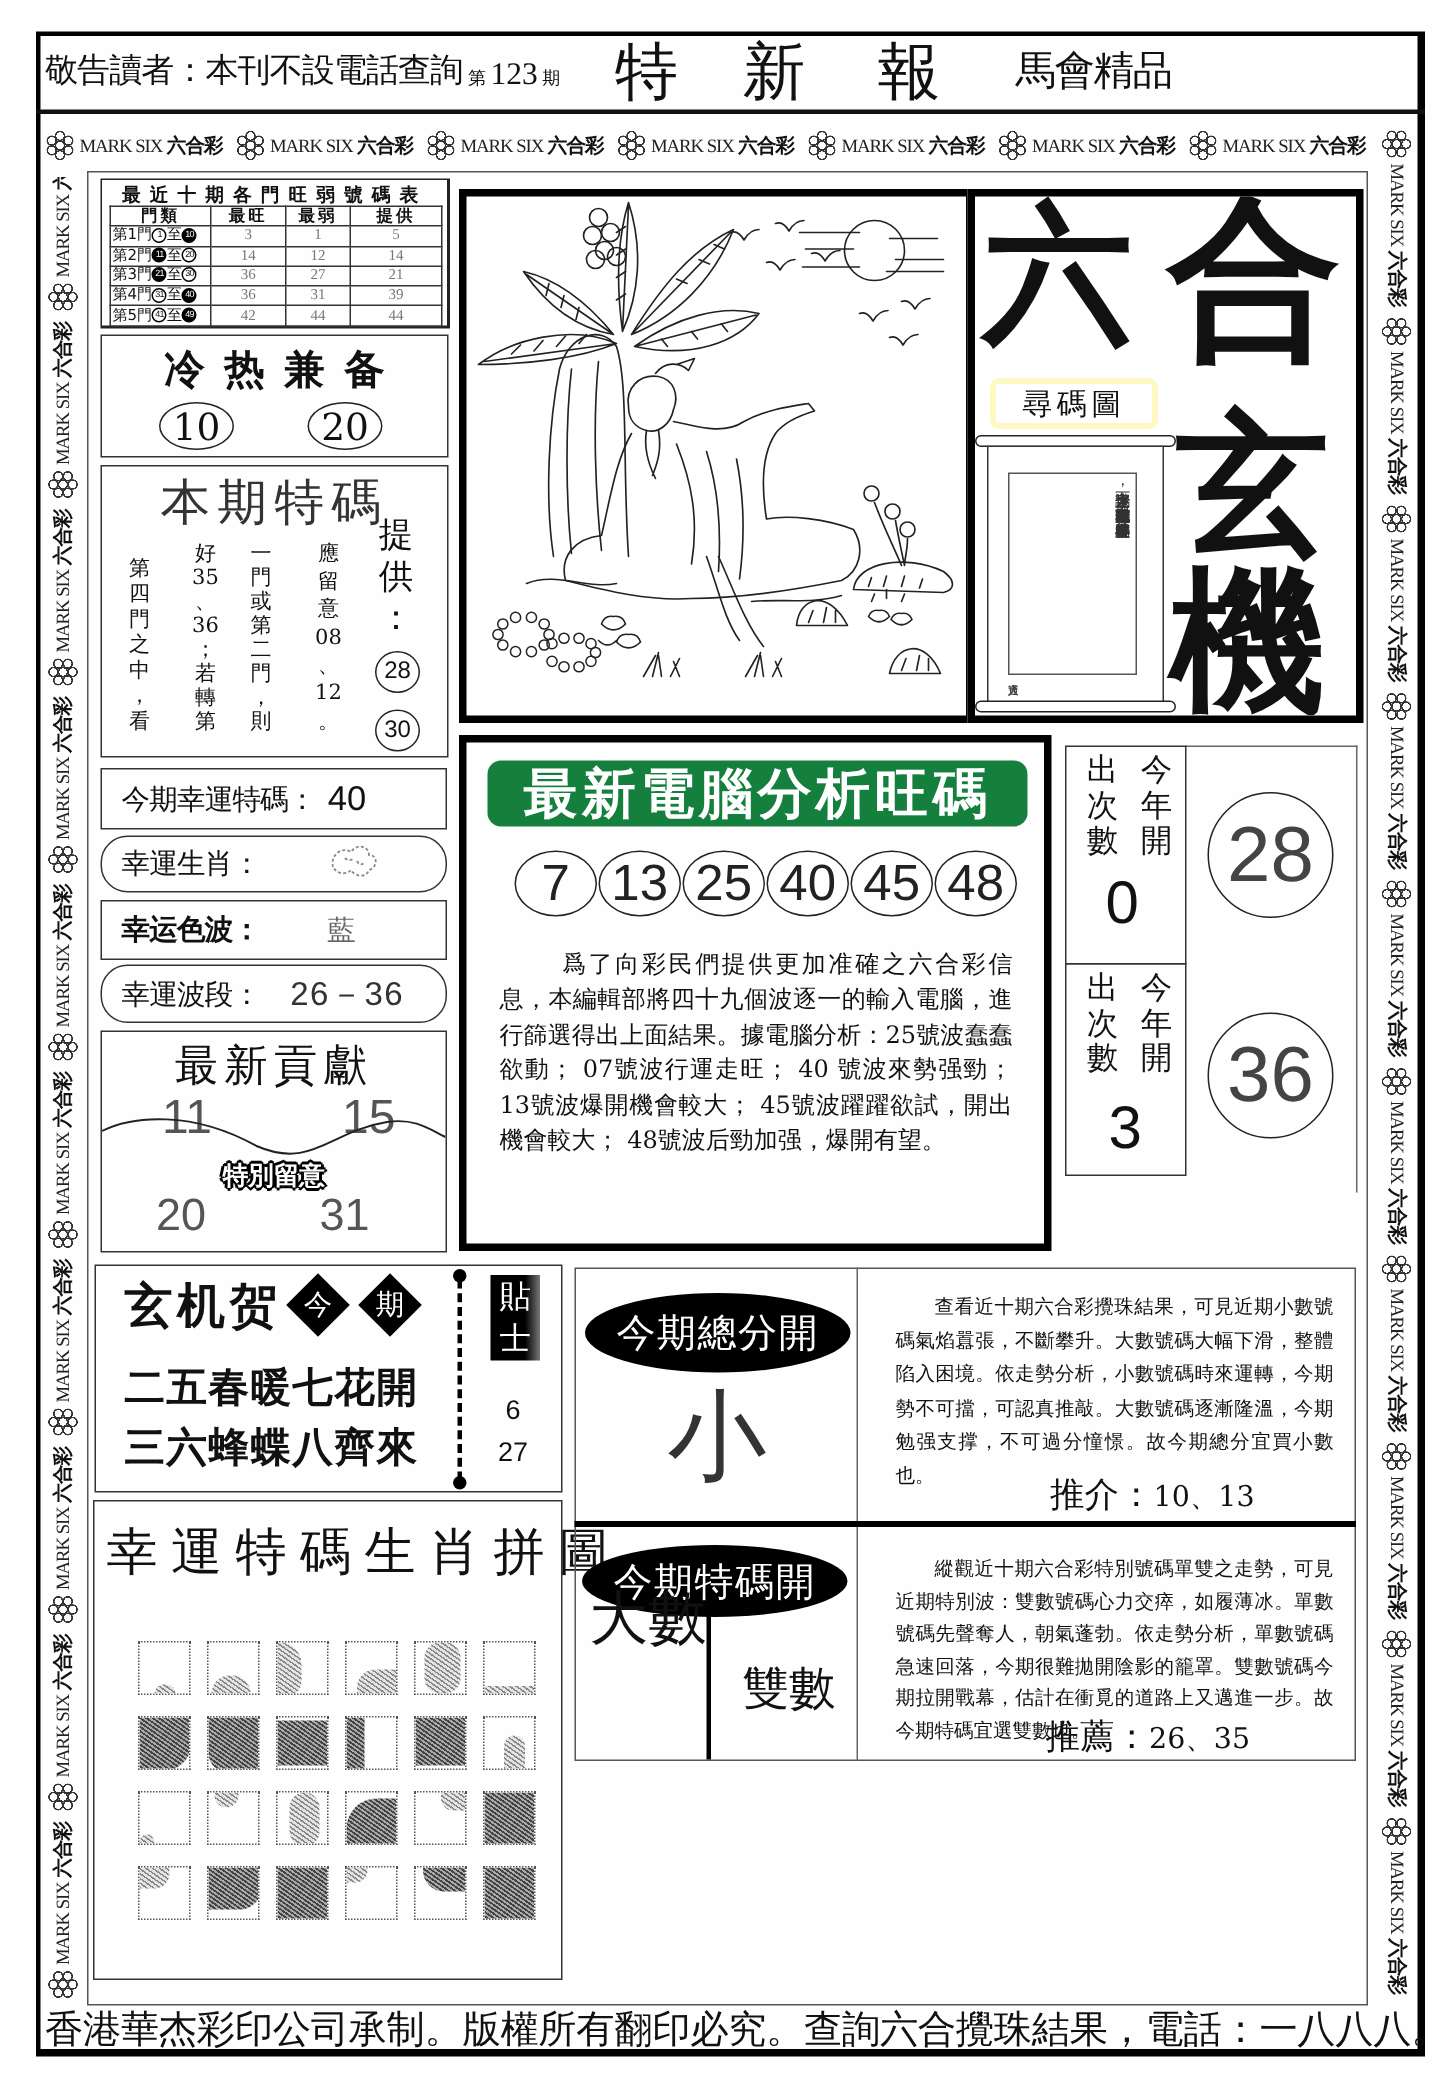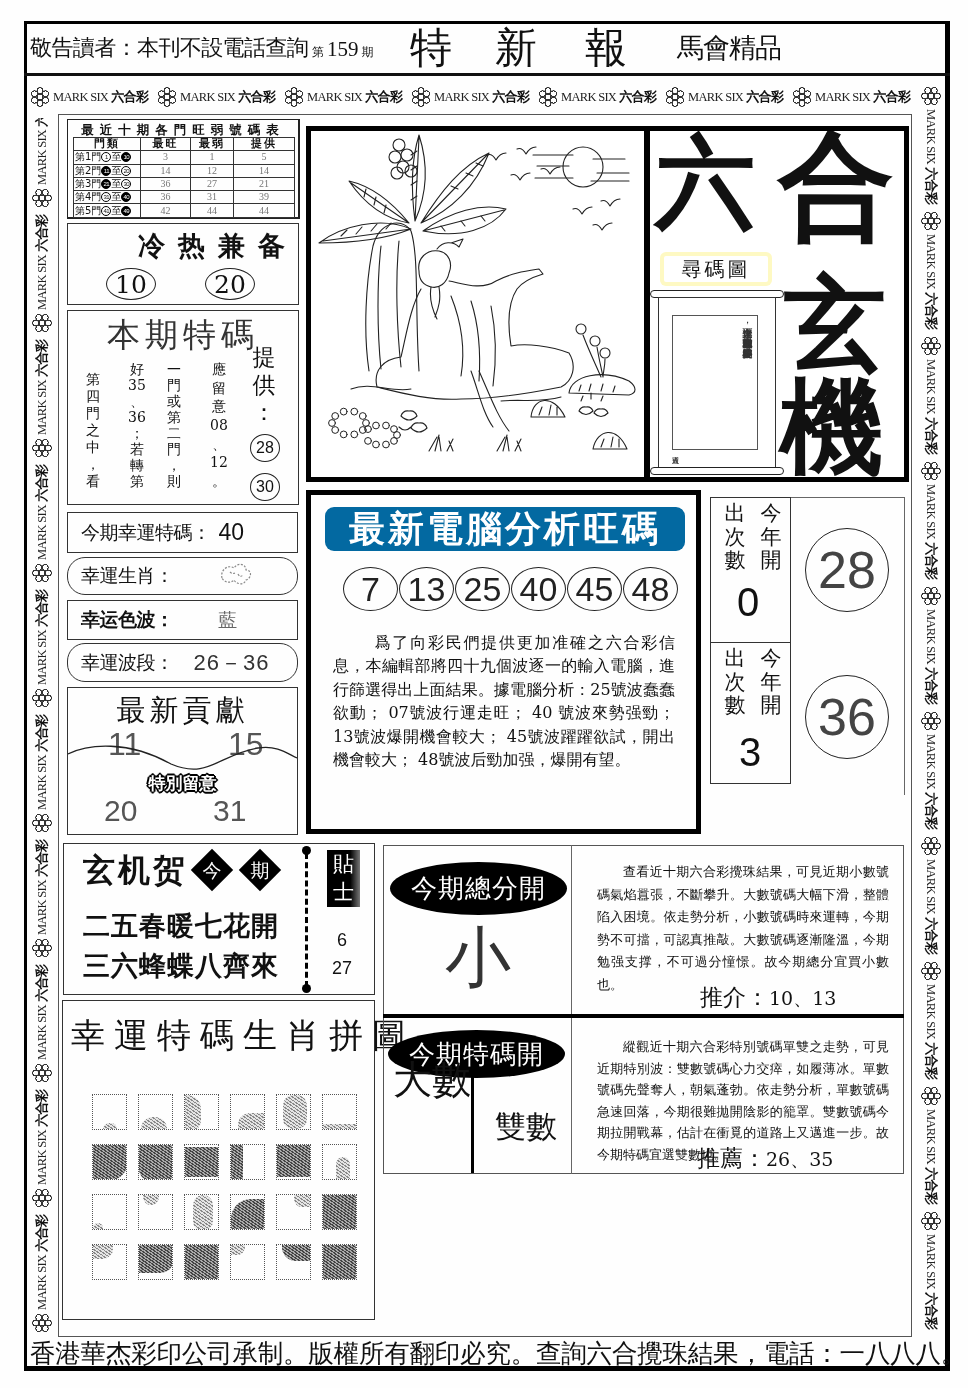--- a/index.html
+++ b/index.html
@@ -41,21 +41,21 @@
 .cn.k{background:#000;color:#fff}
 
 .box{border:1px solid #333}
 .vcol{display:flex;flex-direction:column;justify-content:space-between;align-items:center;line-height:1}
 .vcol .tok{display:block;text-align:center}
 .oval{border:1.5px solid #222;border-radius:50%;display:flex;align-items:center;justify-content:center}
 .lucky{display:flex;align-items:center;padding-left:13px;white-space:nowrap}
 .lucky .lbl{font-size:19px;letter-spacing:-0.5px}
 
 .ana-box{left:306px;top:490px;width:395px;height:344px;border:5px solid #000}
-.banner{left:14px;top:12px;width:360px;height:44px;background:#0369a1;border-radius:9px;color:#fff;font-weight:bold;font-size:36px;letter-spacing:3px;display:flex;align-items:center;justify-content:center;white-space:nowrap}
+.banner{left:14px;top:12px;width:360px;height:44px;background:#15803d;border-radius:9px;color:#fff;font-weight:bold;font-size:36px;letter-spacing:3px;display:flex;align-items:center;justify-content:center;white-space:nowrap}
 .nums{left:32px;top:72px;display:flex}
 .nums .oval{width:55px;height:44px;font-size:34px;font-family:"Liberation Sans",sans-serif;color:#222;margin-right:1px}
 .para{left:22px;top:136px;width:342px;font-size:16px;line-height:23.4px;text-align:justify;text-indent:2.6em}
 
 .art{font-size:13px;line-height:22.5px;text-align:justify;text-indent:2em;width:292px}
 .pz-grid{left:92px;top:1094px;display:grid;grid-template-columns:repeat(6,35px);grid-auto-rows:36px;column-gap:11px;row-gap:14px}
 .pz{position:relative;border:1px dotted #555;overflow:hidden}
 .pz i{position:absolute;display:block;background:repeating-linear-gradient(35deg,#888 0 1px,#e4e4e4 1px 2.6px)}
 .pz i.d{background:repeating-linear-gradient(35deg,#444 0 1.2px,#aaa 1.2px 2.4px)}
 .ellipse{background:#000;color:#fff;border-radius:50%;display:flex;align-items:center;justify-content:center;white-space:nowrap}
@@ -65,21 +65,21 @@
 <body>
 
 <div id="page">
 
   <div class="a frame"></div>
   <div class="a line" style="left:24px;top:73px;width:926px;height:3px"></div>
   <div class="a inner-frame"></div>
 
   <div class="a nw" style="left:30px;top:33px;font-size:22px;letter-spacing:-0.6px;line-height:30px">敬告讀者：本刊不設電話查詢</div>
   <div class="a nw" style="left:312px;top:34px;line-height:30px">
-    <span style="font-size:12px">第</span><span style="font-size:21px;font-family:'Liberation Serif',serif;padding:0 3px">159</span><span style="font-size:12px">期</span>
+    <span style="font-size:12px">第</span><span style="font-size:21px;font-family:'Liberation Serif',serif;padding:0 3px">123</span><span style="font-size:12px">期</span>
   </div>
   <div class="a sf" style="left:410px;top:24px;font-size:42px;line-height:48px">特</div>
   <div class="a sf" style="left:495px;top:24px;font-size:42px;line-height:48px">新</div>
   <div class="a sf" style="left:585px;top:24px;font-size:42px;line-height:48px">報</div>
   <div class="a nw" style="left:677px;top:32px;font-size:27px;letter-spacing:-1px;line-height:32px">馬會精品</div>
 
   <div class="a band" style="left:30px;top:83px;width:890px;height:28px">
       <span class="msu">
         <span class="flower"></span>
         <span class="ms-en">MARK SIX</span>
@@ -265,21 +265,21 @@
         <td class="g"><span>第5門</span><span class="cn">41</span><span>至</span><span class="cn k">49</span></td>
         <td class="v">42</td>
         <td class="v">44</td>
         <td class="v">44</td>
       </tr>
     </tbody>
       </table>
   </div>
 
   <div class="a box" style="left:67px;top:223px;width:232px;height:82px">
-    <div class="a nw" style="left:0;top:4px;width:100%;text-align:right;font-size:27px;font-weight:bold;letter-spacing:13px;padding-left:13px">冷热兼备</div>
+    <div class="a nw" style="left:0;top:4px;width:100%;text-align:center;font-size:27px;font-weight:bold;letter-spacing:13px;padding-left:13px">冷热兼备</div>
   </div>
   <div class="a oval sf" style="left:106px;top:268px;width:50px;height:32px;font-size:25px">10</div>
   <div class="a oval sf" style="left:205px;top:268px;width:50px;height:32px;font-size:25px">20</div>
 
   <div class="a box" style="left:67px;top:310px;width:232px;height:195px;border-width:1.5px"></div>
   <div class="a nw" style="left:67px;top:313px;width:232px;text-align:center;font-size:33px;letter-spacing:5px;color:#333">本期特碼</div>
   <div class="a vcol sf" style="left:84px;top:372px;width:18px;height:116px;font-size:14px">
       <span class="tok">第</span>
       <span class="tok">四</span>
       <span class="tok">門</span>

